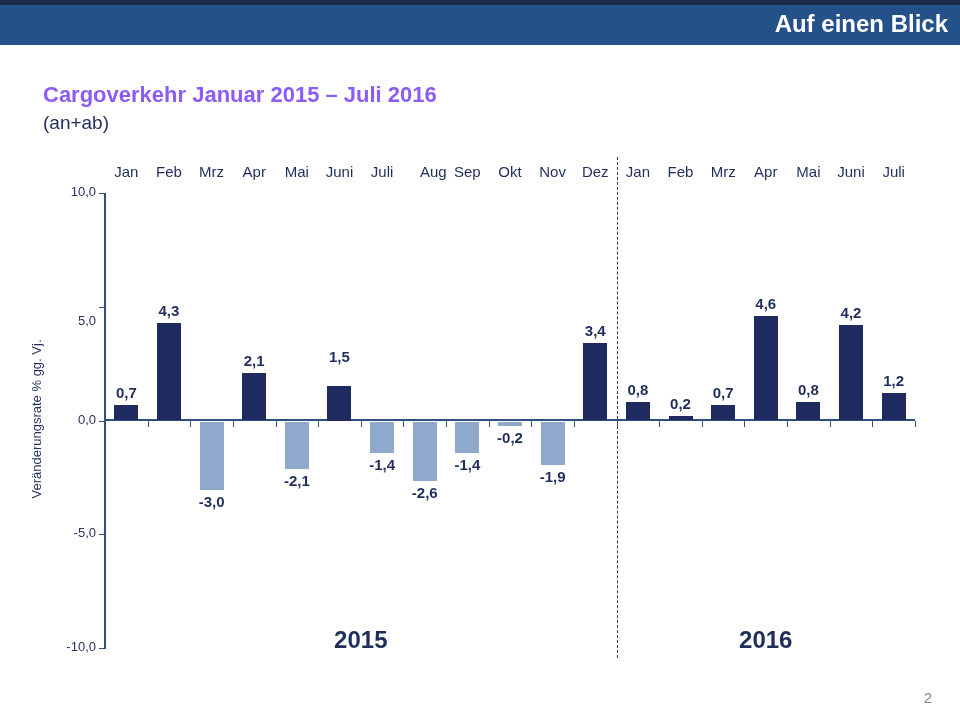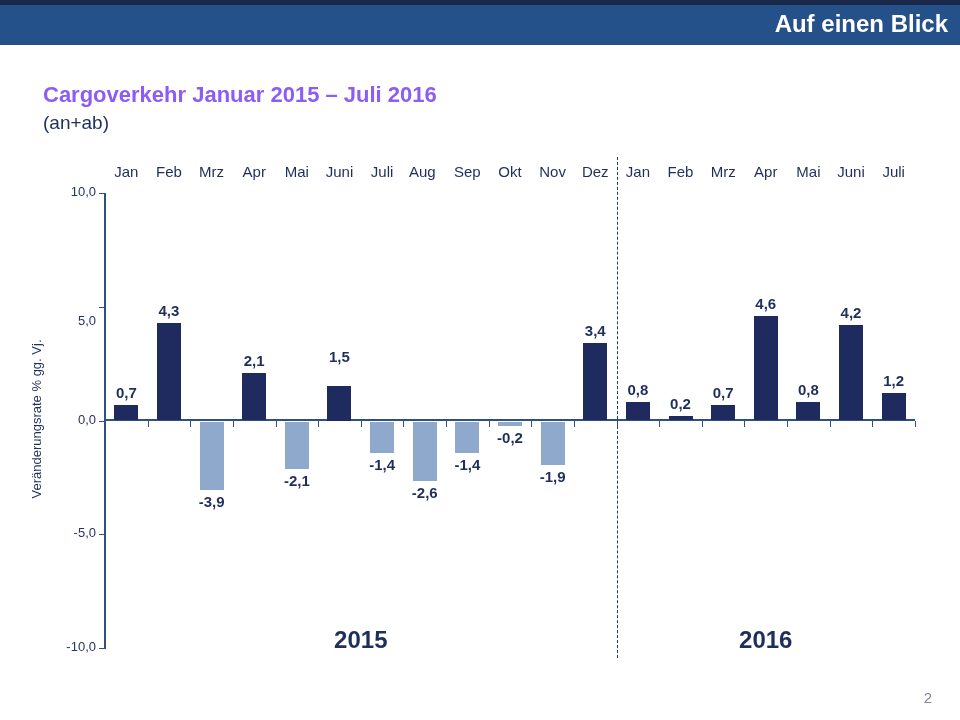--- a/index.html
+++ b/index.html
@@ -66,38 +66,38 @@
         <div class="xtick-mark" style="left: 105px;"></div>
         <div class="bar" style="left: 114.316px; top: 404.575px; width: 24px; height: 15.925px; background: rgb(31, 42, 95);"></div>
         <div class="value-label" style="left: 96.3158px; top: 383.575px;">0,7</div>
         <div class="month-label" style="left: 147.632px; width: 42.6316px;">Feb</div>
         <div class="xtick-mark" style="left: 147.632px;"></div>
         <div class="bar" style="left: 156.947px; top: 322.675px; width: 24px; height: 97.825px; background: rgb(31, 42, 95);"></div>
         <div class="value-label" style="left: 138.947px; top: 301.675px;">4,3</div>
         <div class="month-label" style="left: 190.263px; width: 42.6316px;">Mrz</div>
         <div class="xtick-mark" style="left: 190.263px;"></div>
         <div class="bar" style="left: 199.579px; top: 421.5px; width: 24px; height: 68.25px; background: rgb(143, 169, 205);"></div>
-        <div class="value-label" style="left: 181.579px; top: 492.75px;">-3,9</div>
+        <div class="value-label" style="left: 181.579px; top: 492.75px;">-3,0</div>
         <div class="month-label" style="left: 232.895px; width: 42.6316px;">Apr</div>
         <div class="xtick-mark" style="left: 232.895px;"></div>
         <div class="bar" style="left: 242.211px; top: 372.725px; width: 24px; height: 47.775px; background: rgb(31, 42, 95);"></div>
         <div class="value-label" style="left: 224.211px; top: 351.725px;">2,1</div>
         <div class="month-label" style="left: 275.526px; width: 42.6316px;">Mai</div>
         <div class="xtick-mark" style="left: 275.526px;"></div>
         <div class="bar" style="left: 284.842px; top: 421.5px; width: 24px; height: 47.775px; background: rgb(143, 169, 205);"></div>
         <div class="value-label" style="left: 266.842px; top: 472.275px;">-2,1</div>
         <div class="month-label" style="left: 318.158px; width: 42.6316px;">Juni</div>
         <div class="xtick-mark" style="left: 318.158px;"></div>
         <div class="bar" style="left: 327.474px; top: 386.375px; width: 24px; height: 34.125px; background: rgb(31, 42, 95);"></div>
         <div class="value-label" style="left: 309.474px; top: 348px;">1,5</div>
         <div class="month-label" style="left: 360.789px; width: 42.6316px;">Juli</div>
         <div class="xtick-mark" style="left: 360.789px;"></div>
         <div class="bar" style="left: 370.105px; top: 421.5px; width: 24px; height: 31.85px; background: rgb(143, 169, 205);"></div>
         <div class="value-label" style="left: 352.105px; top: 456.35px;">-1,4</div>
-        <div class="month-label" style="left: 401px; width: 42.6316px;">Aug</div>
+        <div class="month-label" style="left: 412px; width: 42.6316px;">Aug</div>
         <div class="xtick-mark" style="left: 403.421px;"></div>
         <div class="bar" style="left: 412.737px; top: 421.5px; width: 24px; height: 59.15px; background: rgb(143, 169, 205);"></div>
         <div class="value-label" style="left: 394.737px; top: 483.65px;">-2,6</div>
         <div class="month-label" style="left: 446.053px; width: 42.6316px;">Sep</div>
         <div class="xtick-mark" style="left: 446.053px;"></div>
         <div class="bar" style="left: 455.368px; top: 421.5px; width: 24px; height: 31.85px; background: rgb(143, 169, 205);"></div>
         <div class="value-label" style="left: 437.368px; top: 456.35px;">-1,4</div>
         <div class="month-label" style="left: 488.684px; width: 42.6316px;">Okt</div>
         <div class="xtick-mark" style="left: 488.684px;"></div>
         <div class="bar" style="left: 498px; top: 421.5px; width: 24px; height: 4.55px; background: rgb(143, 169, 205);"></div>

